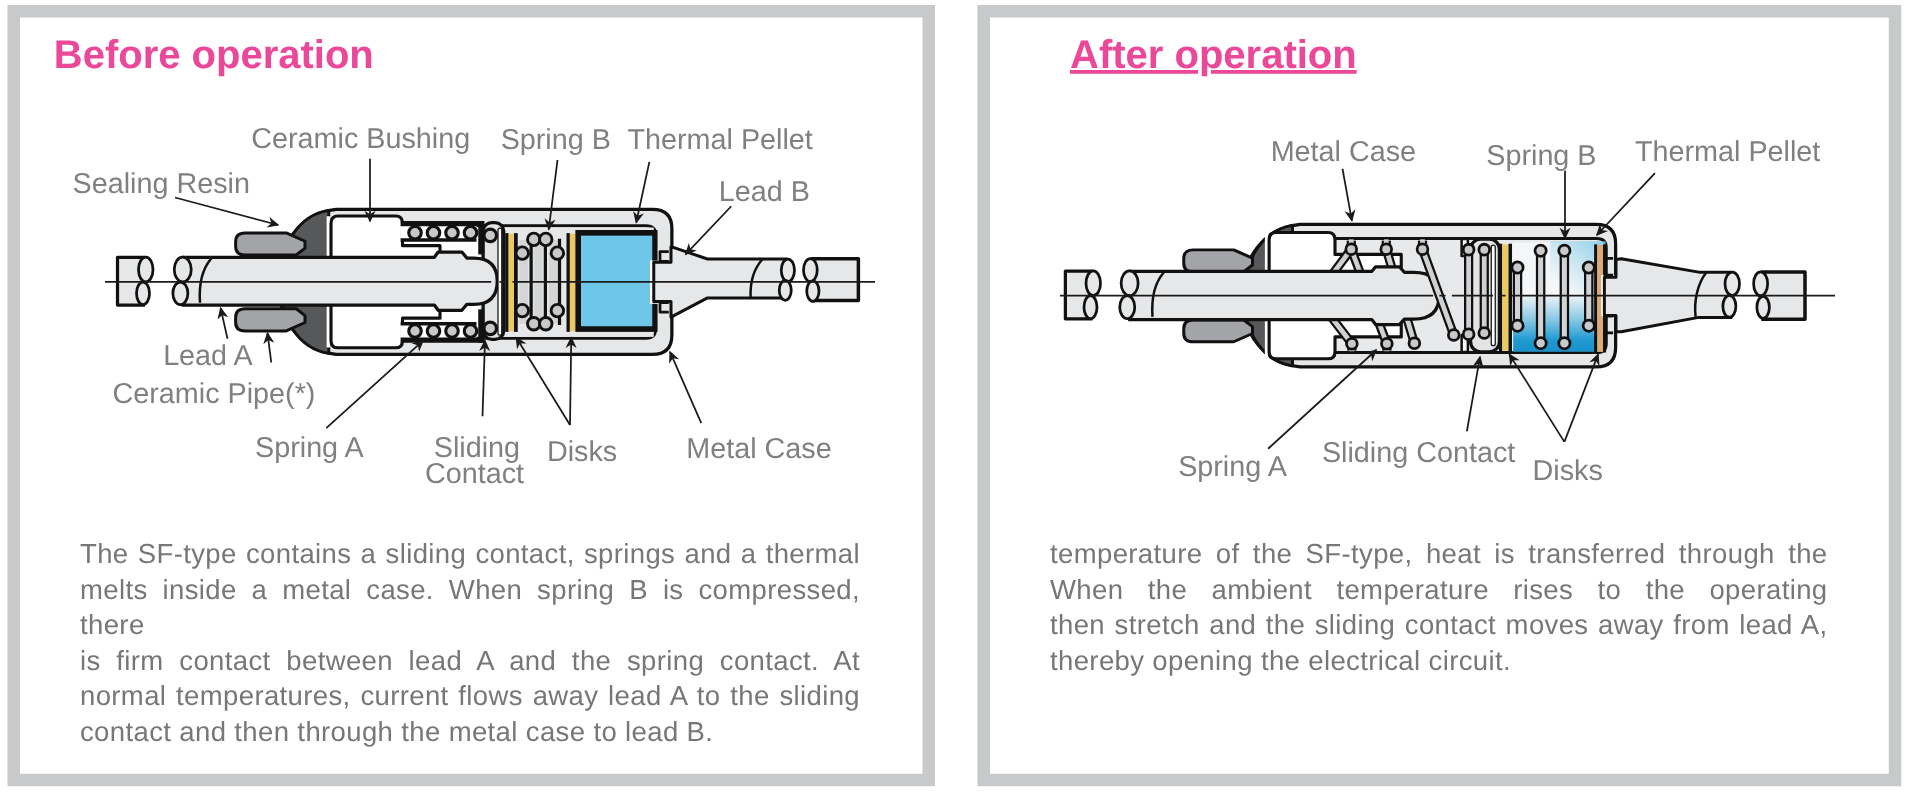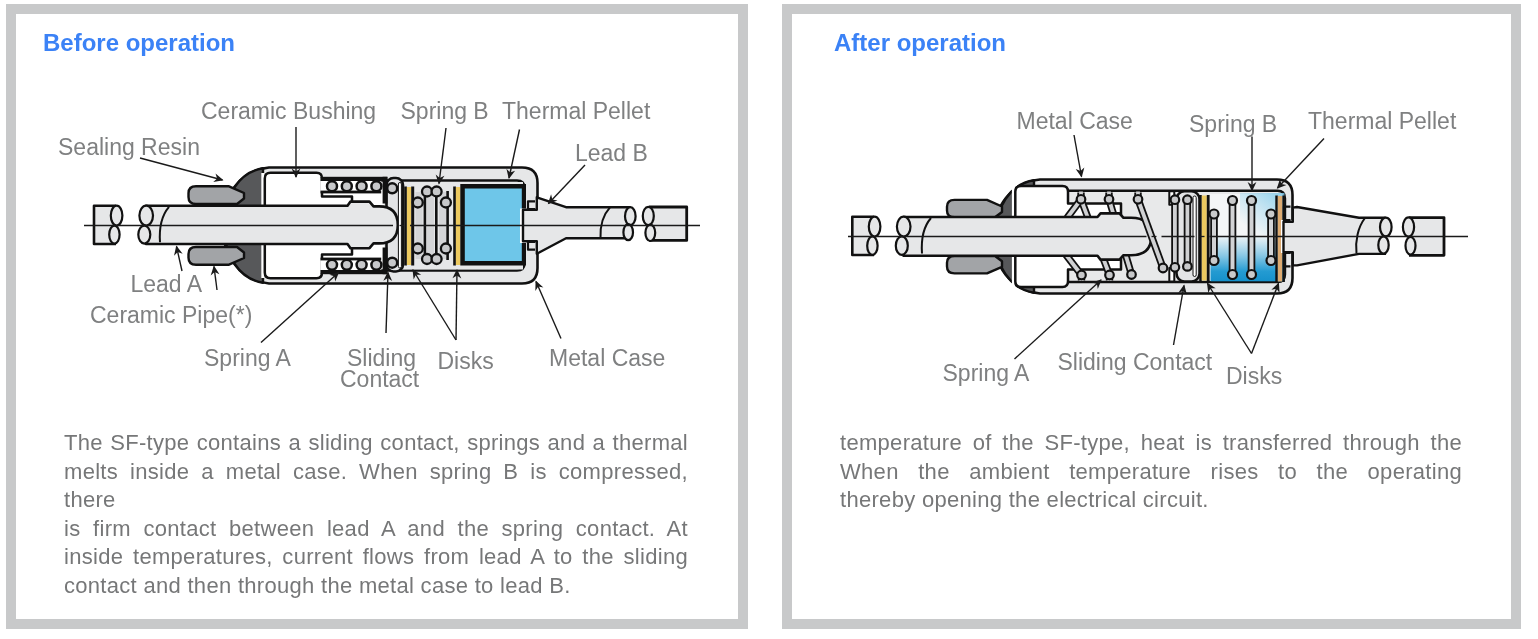--- a/index.html
+++ b/index.html
@@ -1,40 +1,41 @@
 <!DOCTYPE html>
 <html><head>
 <meta charset="utf-8">
 <style>
   html,body{margin:0;padding:0;background:#fff;}
   body{width:1538px;height:639px;position:relative;font-family:"Liberation Sans",sans-serif;overflow:hidden;}
   .panel{position:absolute;background:#fff;border:10px solid #c8c9ca;}
-  .hd{position:absolute;font-weight:bold;color:#3b82f6;font-size:24px;line-height:28px;}
+  .hd{position:absolute;font-weight:bold;color:#ec4899;font-size:32px;line-height:28px;}
   .para{position:absolute;color:#767778;font-size:22px;line-height:28.5px;letter-spacing:0.3px;}
   .para div{text-align:justify;text-align-last:justify;}
   .para div.last{text-align:right;text-align-last:left;}
   svg{position:absolute;left:0;top:0;}
   text{font-family:"Liberation Sans",sans-serif;fill:#7f8081;font-size:23px;}
 </style>
 </head>
 <body>
 <div class="panel" style="left:6px;top:4px;width:722px;height:605px;"></div>
 <div class="panel" style="left:782px;top:4px;width:719px;height:605px;"></div>
 <div class="hd" style="left:43px;top:29px;">Before operation</div>
-<div class="hd" style="left:834px;top:29px;">After operation</div>
+<div class="hd" style="left:856px;top:29px;text-decoration:underline;">After operation</div>
 <div class="para" style="left:64px;top:429px;width:624px;">
 <div>The SF-type contains a sliding contact, springs and a thermal</div>
 <div>melts inside a metal case. When spring B is compressed, there</div>
 <div>is firm contact between lead A and the spring contact. At</div>
-<div>inside temperatures, current flows from lead A to the sliding</div>
+<div>normal temperatures, current flows away lead A to the sliding</div>
 <div class="last">contact and then through the metal case to lead B.</div>
 </div>
 <div class="para" style="left:840px;top:429px;width:622px;">
 <div>temperature of the SF-type, heat is transferred through the</div>
 <div>When the ambient temperature rises to the operating</div>
+<div>then stretch and the sliding contact moves away from lead A,</div>
 <div class="last">thereby opening the electrical circuit.</div>
 </div>
 <svg width="1538" height="639" viewBox="0 0 1538 639">
 <defs>
 <marker id="ar" viewBox="0 0 10 10" refX="8.5" refY="5" markerWidth="7.5" markerHeight="7.5" orient="auto-start-reverse">
   <path d="M 0.5,0.8 L 9.5,5 L 0.5,9.2 L 3.2,5 Z" fill="#1a1a1a"></path>
 </marker>
 <linearGradient id="pool" x1="0" y1="0" x2="0" y2="1">
   <stop offset="0" stop-color="#2da3d8" stop-opacity="0.03"></stop>
   <stop offset="0.42" stop-color="#249dd4" stop-opacity="0.5"></stop>

